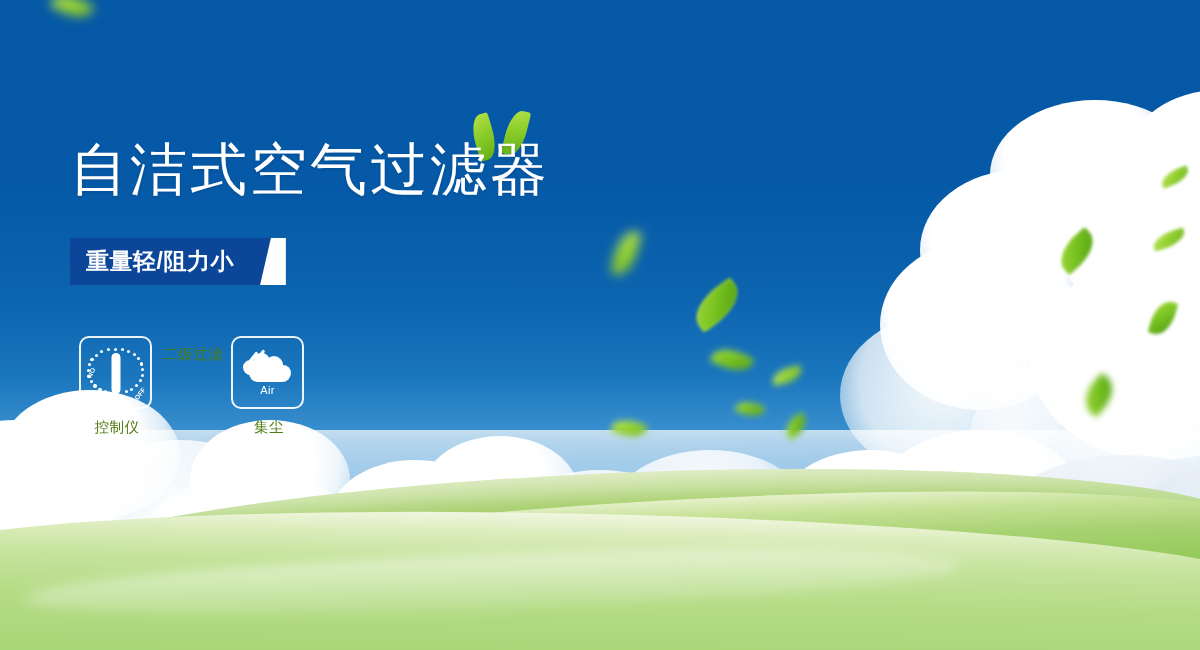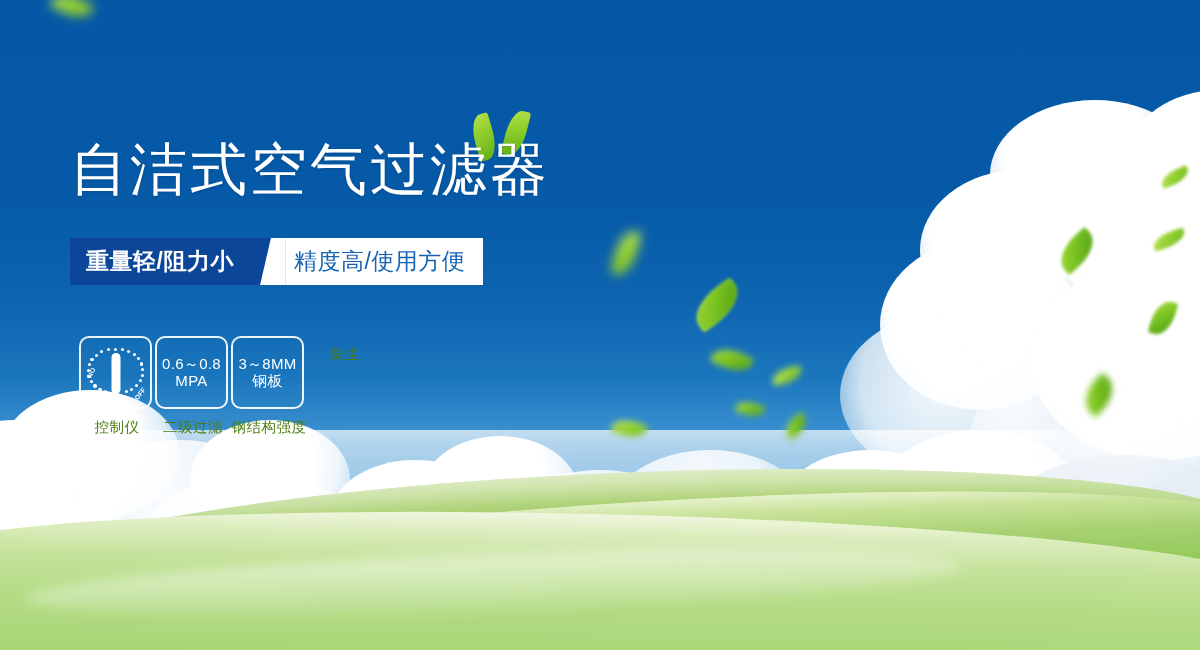--- a/index.html
+++ b/index.html
@@ -327,21 +327,20 @@
   <div id="sprout">
     <div class="blade" style="left:4px;  top:6px;  transform:rotate(-16deg);"></div>
     <div class="blade" style="left:36px; top:2px;  transform:rotate(14deg);"></div>
   </div>
 
   <div id="title">自洁式空气过滤器</div>
 
   <div id="subtitle-bar">
     <div id="subtitle-left">重量轻/阻力小</div>
     <div id="subtitle-sep"></div>
-    <div id="subtitle-right">精度高/使用方便</div>
   </div>
 
   <div id="features">
 
     <div class="feature">
       <div class="feature-box">
         <div class="gauge">
           <div class="needle"></div>
           <div class="dot" style="left:28.3px; top:4.0px;"></div>
           <div class="dot" style="left:35.1px; top:4.5px;"></div>
@@ -367,35 +366,35 @@
           <div class="dot" style="left:12.8px; top:44.4px;"></div>
           <div class="dot" style="left:18.4px; top:46.6px;"></div>
           <span class="tag no">NO</span>
           <span class="tag off">OFF</span>
         </div>
       </div>
       <div class="feature-label">控制仪</div>
     </div>
 
     <div class="feature">
-      <div class="feature-box">
-        <div class="feature-text">0.6～0.8</div>
-        <div class="feature-text">MPA</div>
-      </div>
       <div class="feature-label">二级过滤</div>
     </div>
 
 
+
     <div class="feature">
       <div class="feature-box">
-        <div class="feature-text">3～8MM</div>
-        <div class="feature-text">钢板</div>
+        <div class="cloudicon">
+          <div class="puff" style="left:0px;  top:10px; width:15px; height:15px;"></div>
+          <div class="puff" style="left:10px; top:3px;  width:17px; height:17px;"></div>
+          <div class="puff" style="left:22px; top:6px;  width:18px; height:18px;"></div>
+          <div class="base"></div>
+          <div class="slash" style="left:9px;  top:1px;  width:3px; height:12px; transform:rotate(38deg);"></div>
+          <div class="slash" style="left:16px; top:-1px; width:3px; height:12px; transform:rotate(38deg);"></div>
+        </div>
+        <div class="air-text">Air</div>
       </div>
-      <div class="feature-label">钢结构强度</div>
-    </div>
-
-    <div class="feature">
       <div class="feature-label">集尘</div>
     </div>
 
   </div>
 
 </div>
 
 </body></html>

